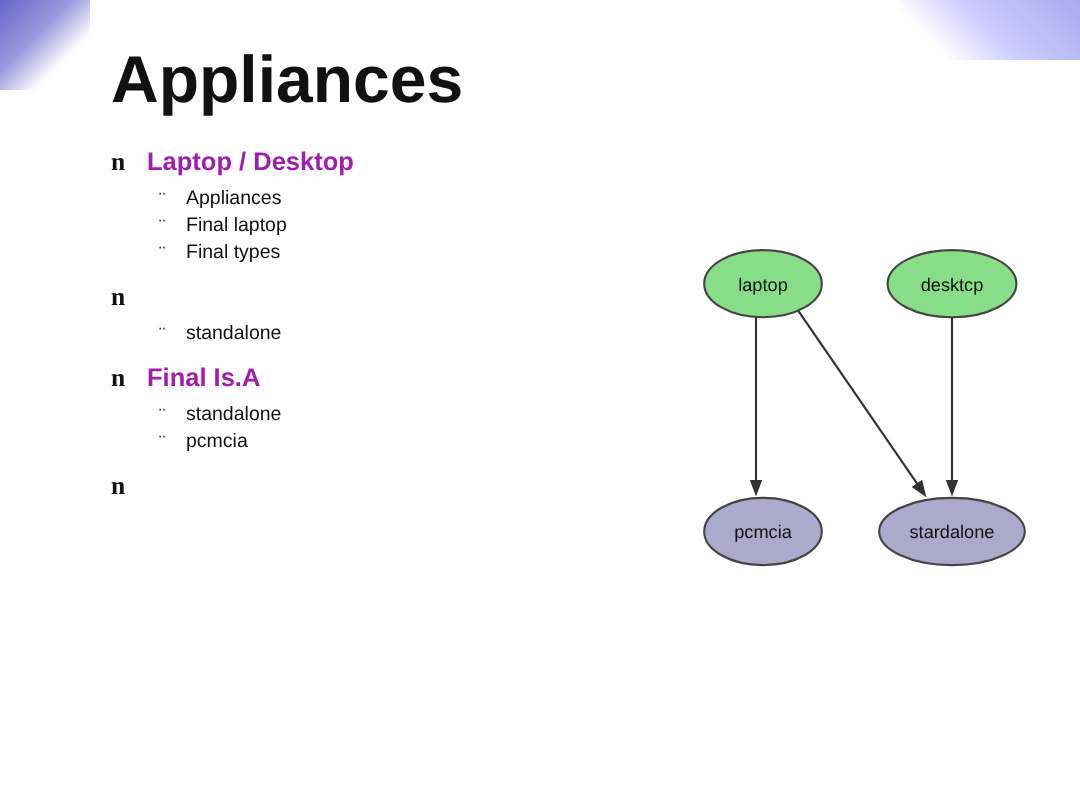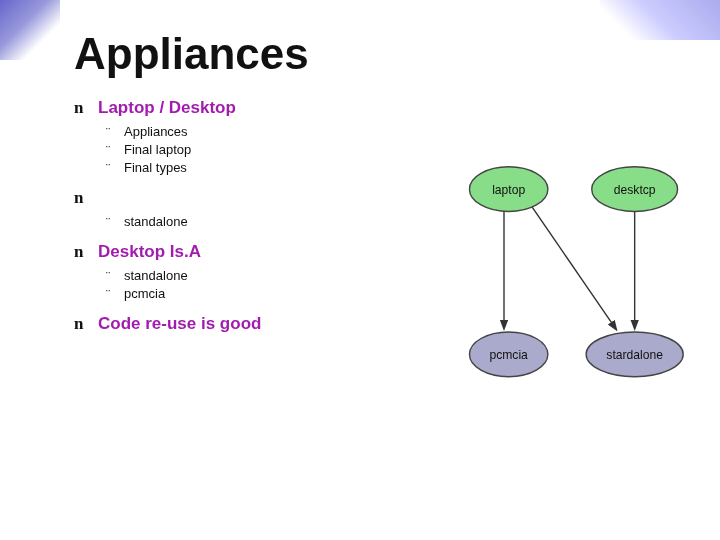--- a/index.html
+++ b/index.html
@@ -162,38 +162,37 @@
         <div class="sub-bullet">
           <span class="sub-bullet-marker">¨</span>
           <span class="sub-bullet-text">standalone</span>
         </div>
       </div>
     </div>
 
     <div class="section">
       <div class="bullet-main">
         <span class="bullet-n">n</span>
-        <span class="bullet-text">Desktop Is.A</span>
+        <span class="bullet-text">Final Is.A</span>
       </div>
       <div class="sub-bullets">
         <div class="sub-bullet">
           <span class="sub-bullet-marker">¨</span>
           <span class="sub-bullet-text">standalone</span>
         </div>
         <div class="sub-bullet">
           <span class="sub-bullet-marker">¨</span>
           <span class="sub-bullet-text">pcmcia</span>
         </div>
       </div>
     </div>
 
     <div class="section">
       <div class="bullet-main">
         <span class="bullet-n">n</span>
-        <span class="bullet-text">Code re-use is good</span>
       </div>
     </div>
 
   </div>
 
   <div class="right-panel">
     <svg class="diagram-svg" viewBox="0 0 300 300" xmlns="http://www.w3.org/2000/svg">
 
       <line x1="105" y1="77" x2="195" y2="208" stroke="#333" stroke-width="1.5" marker-end="url(#arrowhead)"></line>
 

